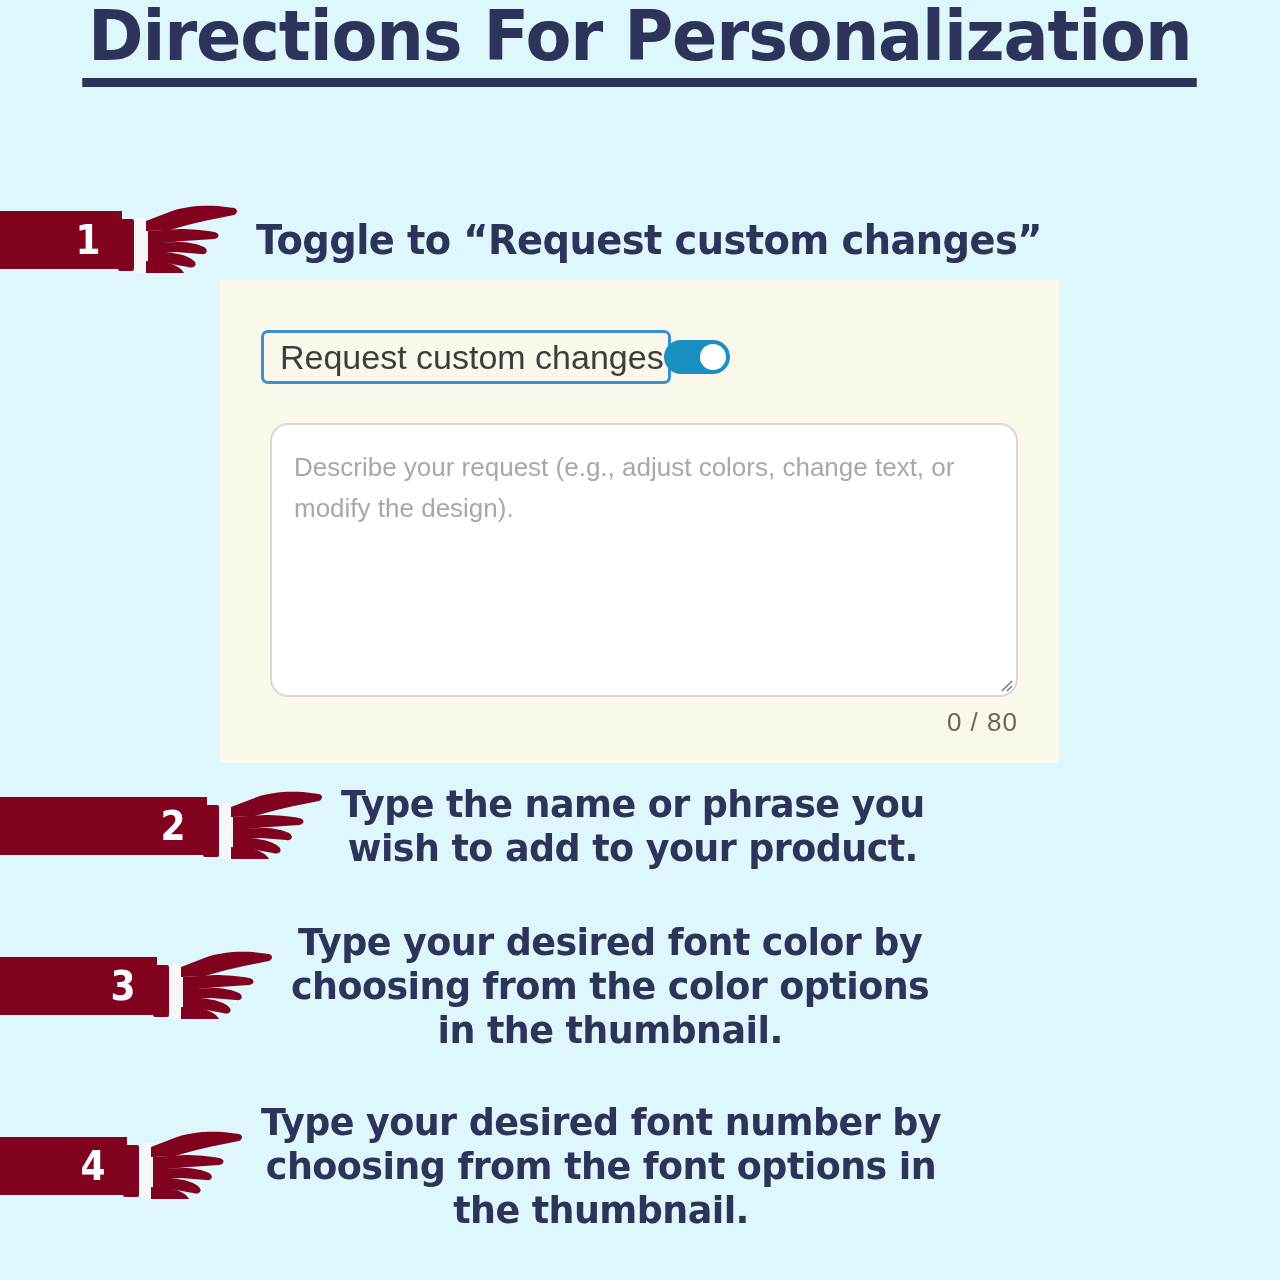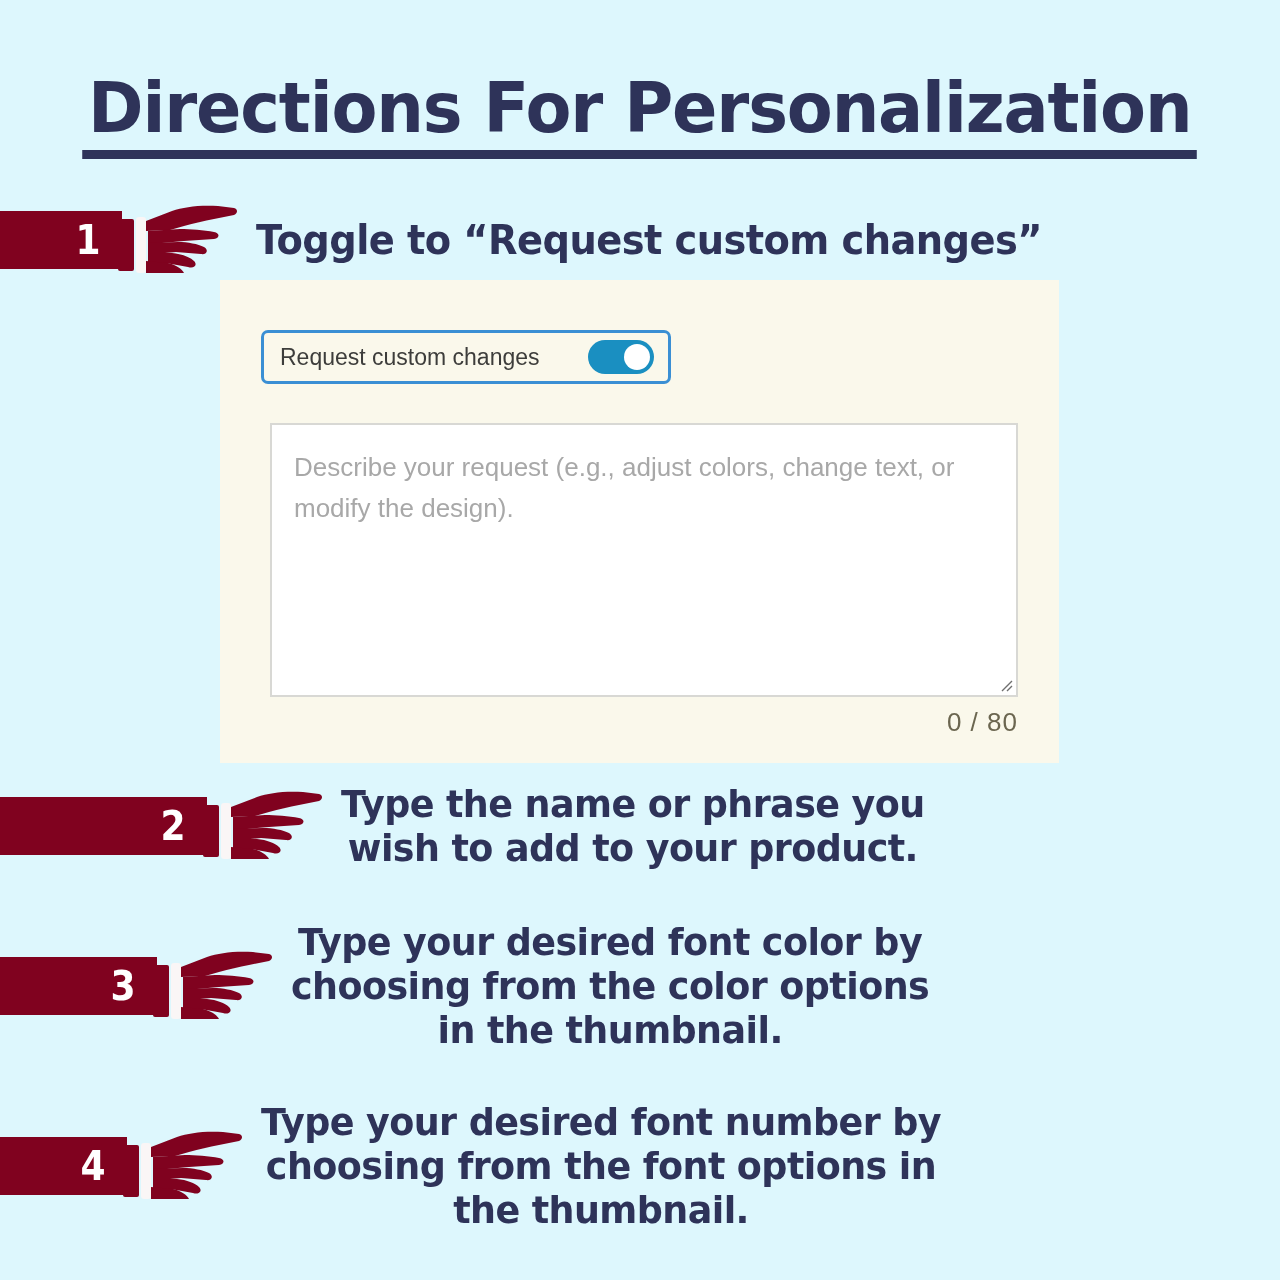--- a/index.html
+++ b/index.html
@@ -12,21 +12,20 @@
     background: #ddf7fd;
     font-family: "Liberation Sans", sans-serif;
     overflow: hidden;
     position: relative;
   }
 
   
   .title-wrap {
     width: 100%;
     text-align: center;
-    padding-top: 72px;
   }
   .page-title {
     display: inline-block;
     font-family: "DejaVu Sans", sans-serif;
     font-weight: 700;
     font-size: 69px;
     letter-spacing: -1.2px;
     color: #2e3359;
     line-height: 1.05;
     border-bottom: 9px solid #2e3359;
@@ -110,21 +109,21 @@
     border-radius: 7px;
     background: #faf8eb;
     display: flex;
     align-items: center;
     justify-content: space-between;
     box-sizing: border-box;
     padding: 0 14px 0 16px;
   }
   .toggle-label {
     font-family: "Liberation Sans", sans-serif;
-    font-size: 23px;
+    font-size: 34px;
     color: #3d3d3b;
     font-weight: 400;
     white-space: nowrap;
   }
   .switch {
     width: 66px;
     height: 34px;
     border-radius: 18px;
     background: #1a8fc1;
     position: relative;
@@ -140,21 +139,21 @@
     right: 4px;
   }
   .textarea-box {
     position: absolute;
     left: 50px;
     top: 143px;
     width: 748px;
     height: 274px;
     background: #ffffff;
     border: 2px solid #d8d8d4;
-    border-radius: 0;
+    border-radius: 18px;
     box-sizing: border-box;
     overflow: hidden;
   }
   .textarea-placeholder {
     position: absolute;
     left: 22px;
     top: 22px;
     right: 24px;
     font-family: "Liberation Sans", sans-serif;
     font-size: 26px;

